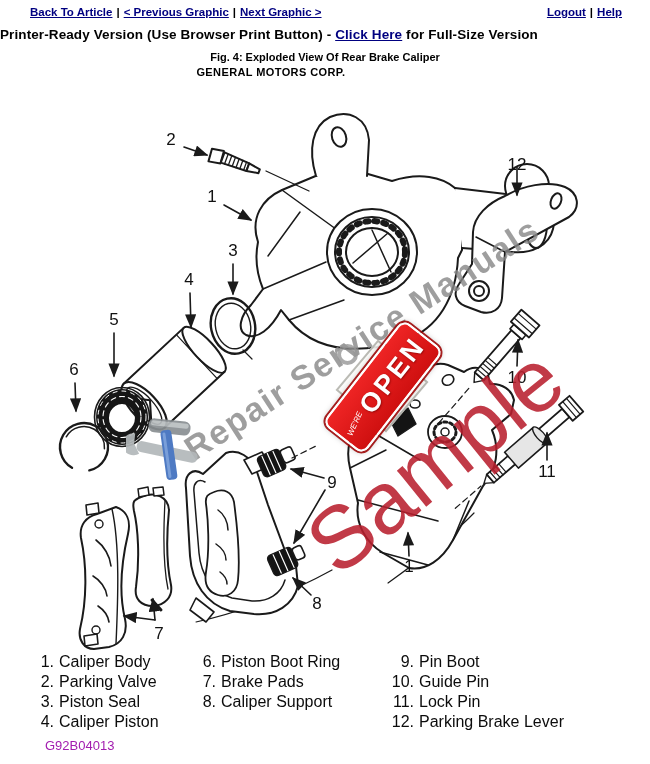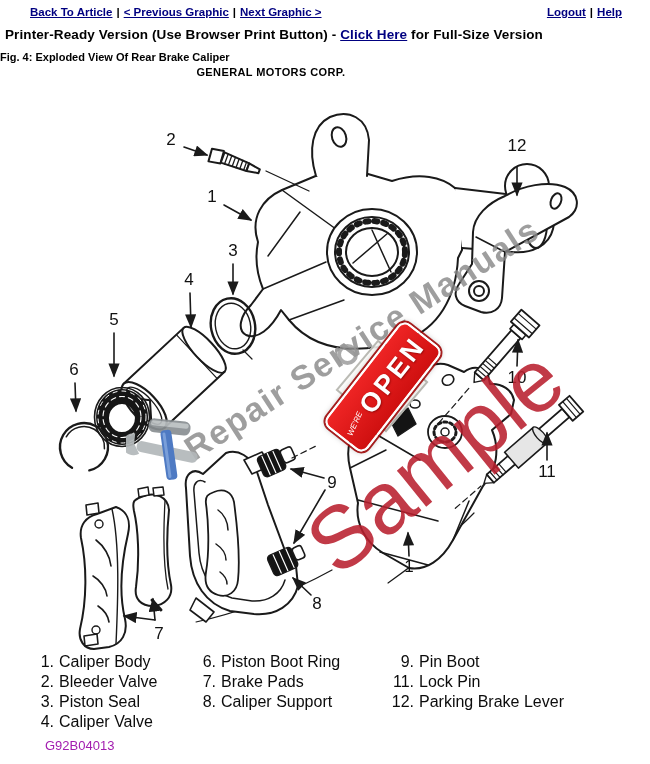--- a/index.html
+++ b/index.html
@@ -3,23 +3,23 @@
 <meta charset="utf-8">
 <style>
   html,body{margin:0;padding:0;background:#fff;}
   .page{position:relative;width:650px;height:764px;background:#fff;overflow:hidden;
         font-family:"Liberation Sans",sans-serif;color:#000;}
   
   .nav-row{position:absolute;top:6px;left:30px;right:28px;font-size:11.5px;font-weight:bold;}
   .nav-right{float:right;}
   a.navlink{color:#000080;text-decoration:underline;cursor:pointer;}
   .sep{color:#000;padding:0 4px;font-weight:bold;}
-  .printer-row{position:absolute;top:27px;left:0;width:548px;text-align:center;
+  .printer-row{position:absolute;top:27px;left:0;width:548px;
                font-size:13.5px;font-weight:bold;letter-spacing:.1px;}
-  .fig-caption{position:absolute;top:51px;left:0;width:650px;text-align:left;
+  .fig-caption{position:absolute;top:51px;left:0;width:650px;text-align:center;
                font-size:11px;font-weight:bold;}
   .company{position:absolute;top:66px;left:0;width:542px;text-align:center;
            font-size:11px;font-weight:bold;letter-spacing:.4px;}
   
   svg.art{position:absolute;left:0;top:0;width:650px;height:764px;z-index:1;}
   .callout{position:absolute;z-index:2;font-size:17px;color:#111;transform:translate(-50%,-50%);}
   .wm-brand{position:absolute;left:362px;top:339px;z-index:3;white-space:nowrap;
             font-size:34px;font-weight:bold;letter-spacing:1.5px;opacity:.8;
             transform:translate(-50%,-50%) rotate(-33deg);}
   .tools{position:absolute;left:126px;top:412px;z-index:4;opacity:.92;}
@@ -233,46 +233,47 @@
   <div class="open-sign">
     <span class="were">WE'RE</span>
     <span class="open">OPEN</span>
   </div>
 
   <div class="wm-sample" style="color: rgb(185, 31, 46);">Sample</div>
 
   <div id="callouts">
       <div class="callout" style="left: 171px; top: 140px;">2</div>
       <div class="callout" style="left: 212px; top: 197px;">1</div>
-      <div class="callout" style="left: 517px; top: 146px;">12</div>
+      <div class="callout" style="left: 517px; top: 165px;">12</div>
       <div class="callout" style="left: 233px; top: 251px;">3</div>
       <div class="callout" style="left: 189px; top: 280px;">4</div>
       <div class="callout" style="left: 114px; top: 320px;">5</div>
       <div class="callout" style="left: 74px; top: 370px;">6</div>
       <div class="callout" style="left: 159px; top: 634px;">7</div>
       <div class="callout" style="left: 317px; top: 604px;">8</div>
       <div class="callout" style="left: 332px; top: 483px;">9</div>
       <div class="callout" style="left: 409px; top: 567px;">1</div>
       <div class="callout" style="left: 517px; top: 378px;">10</div>
       <div class="callout" style="left: 547px; top: 472px;">11</div>
     </div>
 
   <div class="parts">
     <div class="pcol c0">
         <div class="part-item"><span class="pnum">1.</span><span>Caliper Body</span></div>
-        <div class="part-item"><span class="pnum">2.</span><span>Bleeder Valve</span></div>
+        <div class="part-item"><span class="pnum">2.</span><span>Parking Valve</span></div>
         <div class="part-item"><span class="pnum">3.</span><span>Piston Seal</span></div>
-        <div class="part-item"><span class="pnum">4.</span><span>Caliper Valve</span></div>
+        <div class="part-item"><span class="pnum">4.</span><span>Caliper Piston</span></div>
       </div>
     <div class="pcol c1">
         <div class="part-item"><span class="pnum">6.</span><span>Piston Boot Ring</span></div>
         <div class="part-item"><span class="pnum">7.</span><span>Brake Pads</span></div>
         <div class="part-item"><span class="pnum">8.</span><span>Caliper Support</span></div>
       </div>
     <div class="pcol c2">
         <div class="part-item"><span class="pnum">9.</span><span>Pin Boot</span></div>
+        <div class="part-item"><span class="pnum">10.</span><span>Guide Pin</span></div>
         <div class="part-item"><span class="pnum">11.</span><span>Lock Pin</span></div>
         <div class="part-item"><span class="pnum">12.</span><span>Parking Brake Lever</span></div>
       </div>
   </div>
 
   <div class="figure-id">G92B04013</div>
 </div>
 
 </body></html>

